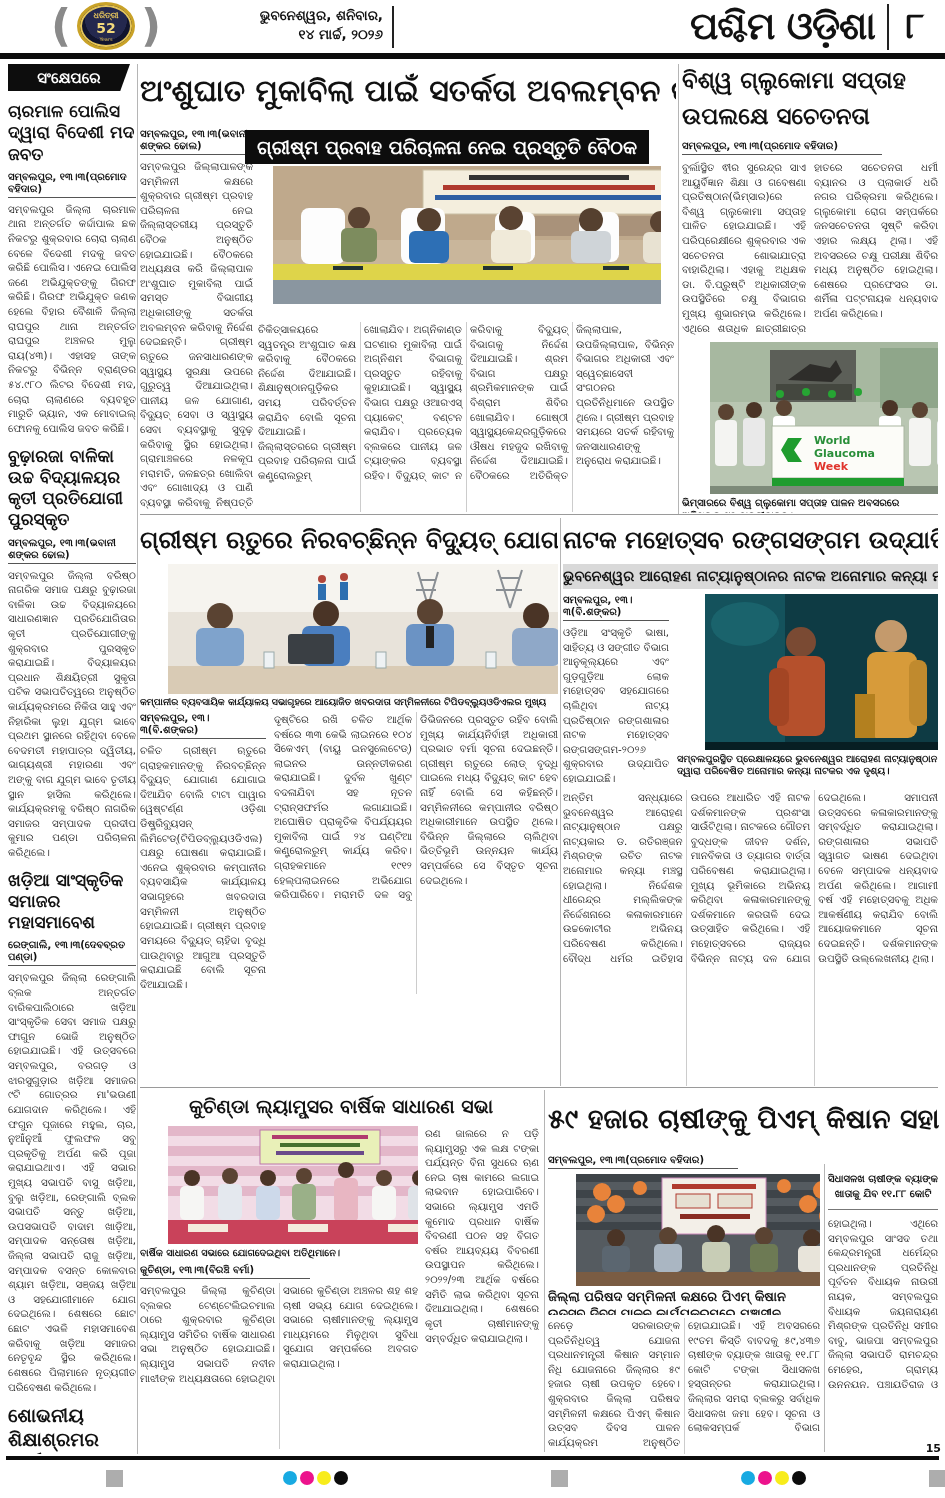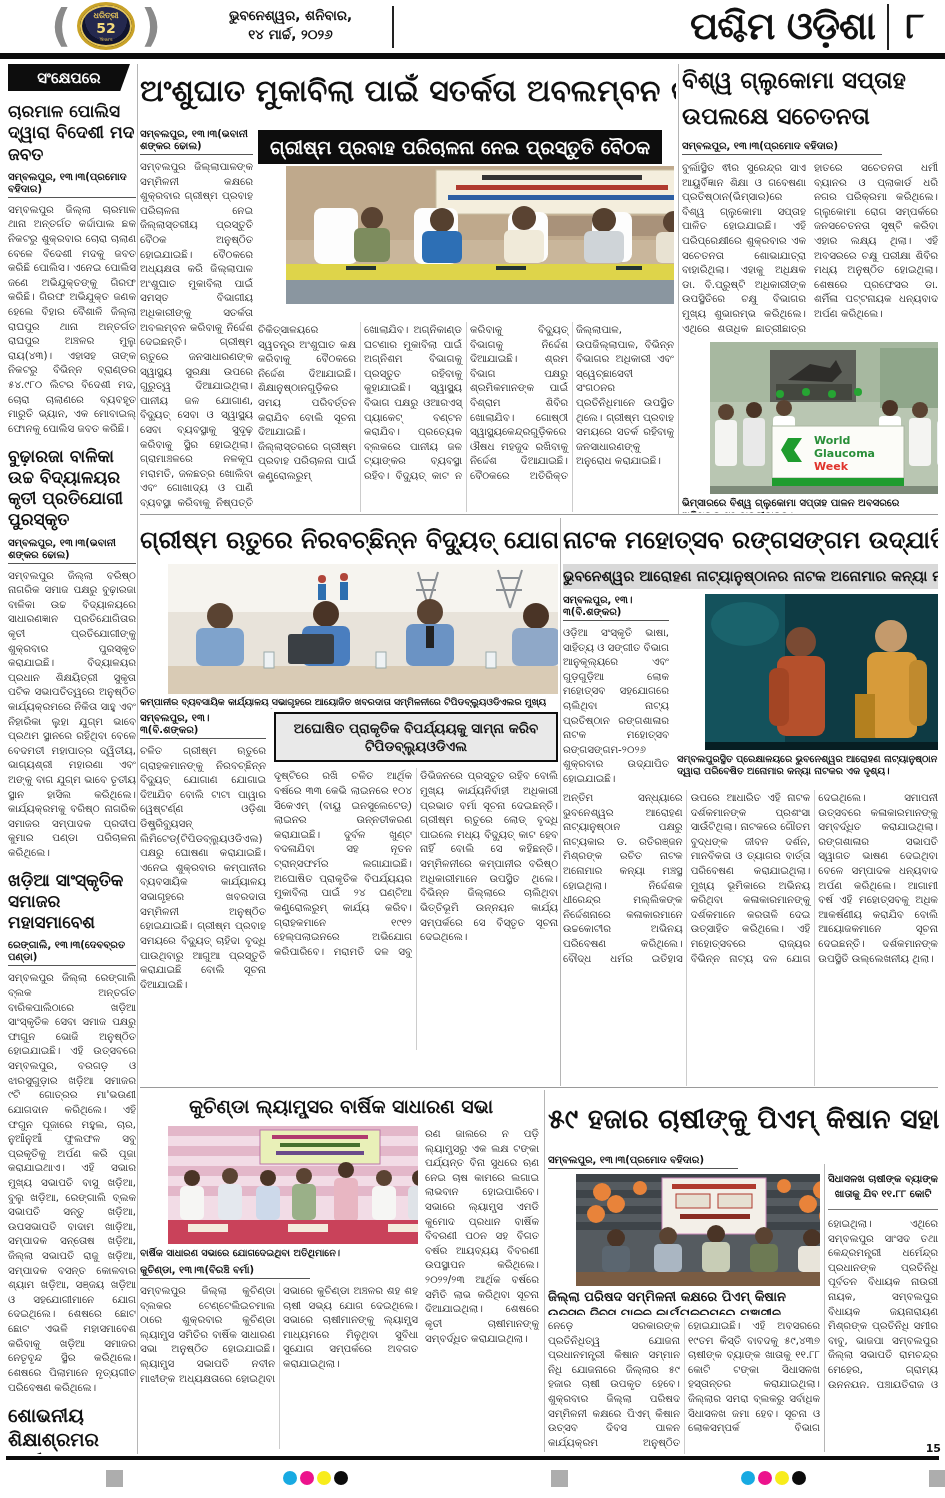--- a/index.html
+++ b/index.html
@@ -8,21 +8,21 @@
         font-family:"DejaVu Sans","Liberation Sans",sans-serif;color:#111;}
   
   .masthead{position:absolute;left:0;top:0;width:945px;height:52px;}
   .logo{position:absolute;left:22px;top:1px;width:168px;height:50px;display:flex;align-items:center;justify-content:center;}
   .logo .paren{font-size:44px;color:#8a8a8a;font-weight:700;line-height:50px;}
   .badge{width:58px;height:48px;margin:0 6px;border-radius:50%;background:radial-gradient(circle at 50% 35%,#24284e 55%,#11142e 56%);
          border:3px solid #c9a227;display:flex;flex-direction:column;align-items:center;justify-content:center;box-shadow:0 0 0 2px #e6c65a inset;}
   .badge .nm{color:#e8c75c;font-size:8px;font-weight:700;line-height:9px;}
   .badge .yr{color:#f3d97c;font-size:14px;font-weight:800;line-height:16px;}
   .badge .yl{color:#d9b84e;font-size:5px;line-height:6px;}
-  .mast-date{position:absolute;left:198px;top:6px;width:185px;text-align:center;font-weight:700;font-size:13.5px;line-height:19px;}
+  .mast-date{position:absolute;left:198px;top:6px;width:185px;text-align:right;font-weight:700;font-size:13.5px;line-height:19px;}
   .mast-vr{position:absolute;left:392px;top:6px;width:2px;height:42px;background:#222;}
   .mast-title{position:absolute;right:70px;top:0px;width:330px;text-align:right;font-size:38px;font-weight:800;line-height:52px;letter-spacing:-1px;}
   .mast-vr2{position:absolute;right:56px;top:4px;width:2px;height:46px;background:#222;}
   .mast-page{position:absolute;right:10px;top:0;width:40px;text-align:center;font-size:36px;font-weight:700;line-height:52px;}
   .head-rule{position:absolute;left:0;top:53px;width:945px;height:6px;background:#0c0c0c;}
   
   .kick{background:#0d0d0d;color:#fff;font-weight:700;text-align:center;}
   .dateline{font-size:10px;font-weight:700;border-bottom:1px solid #555;padding-bottom:2px;margin-bottom:4px;}
   .body-txt{font-size:10.3px;line-height:1.42;text-align:justify;color:#1b1b1b;}
   .cap{font-size:10px;font-weight:700;line-height:1.25;}
@@ -32,21 +32,21 @@
   .briefs{position:absolute;left:8px;top:64px;width:128px;height:1390px;overflow:hidden;}
   .briefs-head{width:122px;height:27px;background:#0d0d0d;color:#fff;font-size:15px;font-weight:800;
                display:flex;align-items:center;justify-content:center;margin-bottom:8px;
                clip-path:polygon(0 0,100% 0,92% 100%,0 100%);}
   .brief-title{font-size:17px;font-weight:800;line-height:1.25;margin:10px 0 6px;}
   .brief-title.big{font-size:19px;}
   
   .lead-head{position:absolute;left:140px;top:62px;width:536px;height:58px;font-size:30px;font-weight:800;
              text-align:center;line-height:58px;white-space:nowrap;overflow:hidden;}
   .lead-left{position:absolute;left:140px;top:128px;width:113px;height:384px;overflow:hidden;}
-  .lead-right{position:absolute;left:258px;top:130px;width:404px;}
+  .lead-right{position:absolute;left:245px;top:130px;width:404px;}
   .lead-kick{height:34px;font-size:19px;line-height:34px;margin-bottom:2px;}
   .photo{position:relative;overflow:hidden;padding-left:28px;}
   .lead-photo{width:416px;height:138px;}
   .lead-cap{margin-top:3px;height:14px;overflow:hidden;}
   .lead-cols{position:absolute;left:258px;top:322px;width:416px;height:190px;overflow:hidden;
              column-count:4;column-gap:8px;column-rule:1px solid #ccc;}
   
   .gl-head{position:absolute;left:682px;top:62px;width:256px;height:74px;font-size:23px;font-weight:800;line-height:36px;text-align:left;overflow:hidden;}
   .gl-date{position:absolute;left:682px;top:140px;width:200px;}
   .gl-cols{position:absolute;left:682px;top:160px;width:256px;height:178px;overflow:hidden;column-count:2;column-gap:8px;}
@@ -274,21 +274,20 @@
       <rect x="120" y="70" width="46" height="30" rx="3" fill="#3a3f44"></rect>
     </svg>
   </div>
   <div class="pw-cap">କମ୍ପାନୀର ବ୍ୟବସାୟିକ କାର୍ଯ୍ୟାଳୟ ସଭାଗୃହରେ ଆୟୋଜିତ ଖବରଦାତା ସମ୍ମିଳନୀରେ ଟିପିଡବ୍ଲ୍ୟୁଓଡିଏଲର ମୁଖ୍ୟ କାର୍ଯ୍ୟନିର୍ବାହୀ ଅଧିକାରୀ ପ୍ରଭାତ ବର୍ମା ସୂଚନା ଦେଉଛନ୍ତି।</div>
   <div class="pw-row">
     <div class="pw-c1">
       <div class="dateline">ସମ୍ବଲପୁର, ୧୩।୩(ବି.ଶଙ୍କର)</div>
       <div class="body-txt">ଚଳିତ ଗ୍ରୀଷ୍ମ ଋତୁରେ ଗ୍ରାହକମାନଙ୍କୁ ନିରବଚ୍ଛିନ୍ନ ବିଦ୍ୟୁତ୍ ଯୋଗାଣ ଯୋଗାଇ ଦିଆଯିବ ବୋଲି ଟାଟା ପାୱାର ୱେଷ୍ଟର୍ଣ୍ଣ ଓଡ଼ିଶା ଡିଷ୍ଟ୍ରିବ୍ୟୁସନ୍ ଲିମିଟେଡ୍(ଟିପିଡବ୍ଲ୍ୟୁଓଡିଏଲ) ପକ୍ଷରୁ ଘୋଷଣା କରାଯାଇଛି। ଏନେଇ ଶୁକ୍ରବାର କମ୍ପାନୀର ବ୍ୟବସାୟିକ କାର୍ଯ୍ୟାଳୟ ସଭାଗୃହରେ ଖବରଦାତା ସମ୍ମିଳନୀ ଅନୁଷ୍ଠିତ ହୋଇଯାଇଛି। ଗ୍ରୀଷ୍ମ ପ୍ରବାହ ସମୟରେ ବିଦ୍ୟୁତ୍ ଚାହିଦା ବୃଦ୍ଧି ପାଉଥିବାରୁ ଆଗୁଆ ପ୍ରସ୍ତୁତି କରାଯାଇଛି ବୋଲି ସୂଚନା ଦିଆଯାଇଛି।</div>
     </div>
     <div class="pw-rt">
-      <div class="infobox">ଅଘୋଷିତ ପ୍ରାକୃତିକ ବିପର୍ଯ୍ୟୟକୁ ସାମ୍ନା କରିବ ଟିପିଡବ୍ଲ୍ୟୁଓଡିଏଲ</div>
       <div class="pw-2col body-txt">ଦୃଷ୍ଟିରେ ରଖି ଚଳିତ ଆର୍ଥିକ ବର୍ଷରେ ୩୩ କେଭି ଲାଇନରେ ୧୦୪ ସିକେଏମ୍ (ବାୟୁ ଇନସୁଲେଟେଡ୍) ଲାଇନର ଉନ୍ନତୀକରଣ କରାଯାଇଛି। ଦୁର୍ବଳ ଖୁଣ୍ଟ ବଦଳାଯିବା ସହ ନୂତନ ଟ୍ରାନ୍ସଫର୍ମର ଲଗାଯାଇଛି। ଅଘୋଷିତ ପ୍ରାକୃତିକ ବିପର୍ଯ୍ୟୟର ମୁକାବିଲା ପାଇଁ ୨୪ ଘଣ୍ଟିଆ କଣ୍ଟ୍ରୋଲରୁମ୍ କାର୍ଯ୍ୟ କରିବ। ଗ୍ରାହକମାନେ ୧୯୧୨ ହେଲ୍ପଲାଇନରେ ଅଭିଯୋଗ କରିପାରିବେ। ମରାମତି ଦଳ ସବୁ ଡିଭିଜନରେ ପ୍ରସ୍ତୁତ ରହିବ ବୋଲି ମୁଖ୍ୟ କାର୍ଯ୍ୟନିର୍ବାହୀ ଅଧିକାରୀ ପ୍ରଭାତ ବର୍ମା ସୂଚନା ଦେଇଛନ୍ତି। ଗ୍ରୀଷ୍ମ ଋତୁରେ ଲୋଡ୍ ବୃଦ୍ଧି ପାଇଲେ ମଧ୍ୟ ବିଦ୍ୟୁତ୍ କାଟ ହେବ ନାହିଁ ବୋଲି ସେ କହିଛନ୍ତି। ସମ୍ମିଳନୀରେ କମ୍ପାନୀର ବରିଷ୍ଠ ଅଧିକାରୀମାନେ ଉପସ୍ଥିତ ଥିଲେ। ବିଭିନ୍ନ ଜିଲ୍ଲାରେ ଚାଲିଥିବା ଭିତ୍ତିଭୂମି ଉନ୍ନୟନ କାର୍ଯ୍ୟ ସମ୍ପର୍କରେ ସେ ବିସ୍ତୃତ ସୂଚନା ଦେଇଥିଲେ।</div>
     </div>
   </div>
 
   <div class="dr-head">ନାଟକ ମହୋତ୍ସବ ରଙ୍ଗସଙ୍ଗମ ଉଦ୍‌ଯାପିତ</div>
   <div class="dr-sub">ଭୁବନେଶ୍ୱର ଆରୋହଣ ନାଟ୍ୟାନୁଷ୍ଠାନର ନାଟକ ଅନୋମାର କନ୍ୟା ମଞ୍ଚସ୍ଥ</div>
   <div class="dr-row">
     <div class="dr-c1">
       <div class="dateline">ସମ୍ବଲପୁର, ୧୩।୩(ବି.ଶଙ୍କର)</div>
       <div class="body-txt">ଓଡ଼ିଆ ସଂସ୍କୃତି ଭାଷା, ସାହିତ୍ୟ ଓ ସଙ୍ଗୀତ ବିଭାଗ ଆନୁକୂଲ୍ୟରେ ଏବଂ ଗୁଡ଼ଗୁଡ଼ିଆ ଲୋକ ମହୋତ୍ସବ ସହଯୋଗରେ ଚାଲିଥିବା ନାଟ୍ୟ ପ୍ରତିଷ୍ଠାନ ରଙ୍ଗଶାଳାର ନାଟକ ମହୋତ୍ସବ ରଙ୍ଗସଙ୍ଗମ-୨୦୨୬ ଶୁକ୍ରବାର ଉଦ୍‌ଯାପିତ ହୋଇଯାଇଛି।</div>

